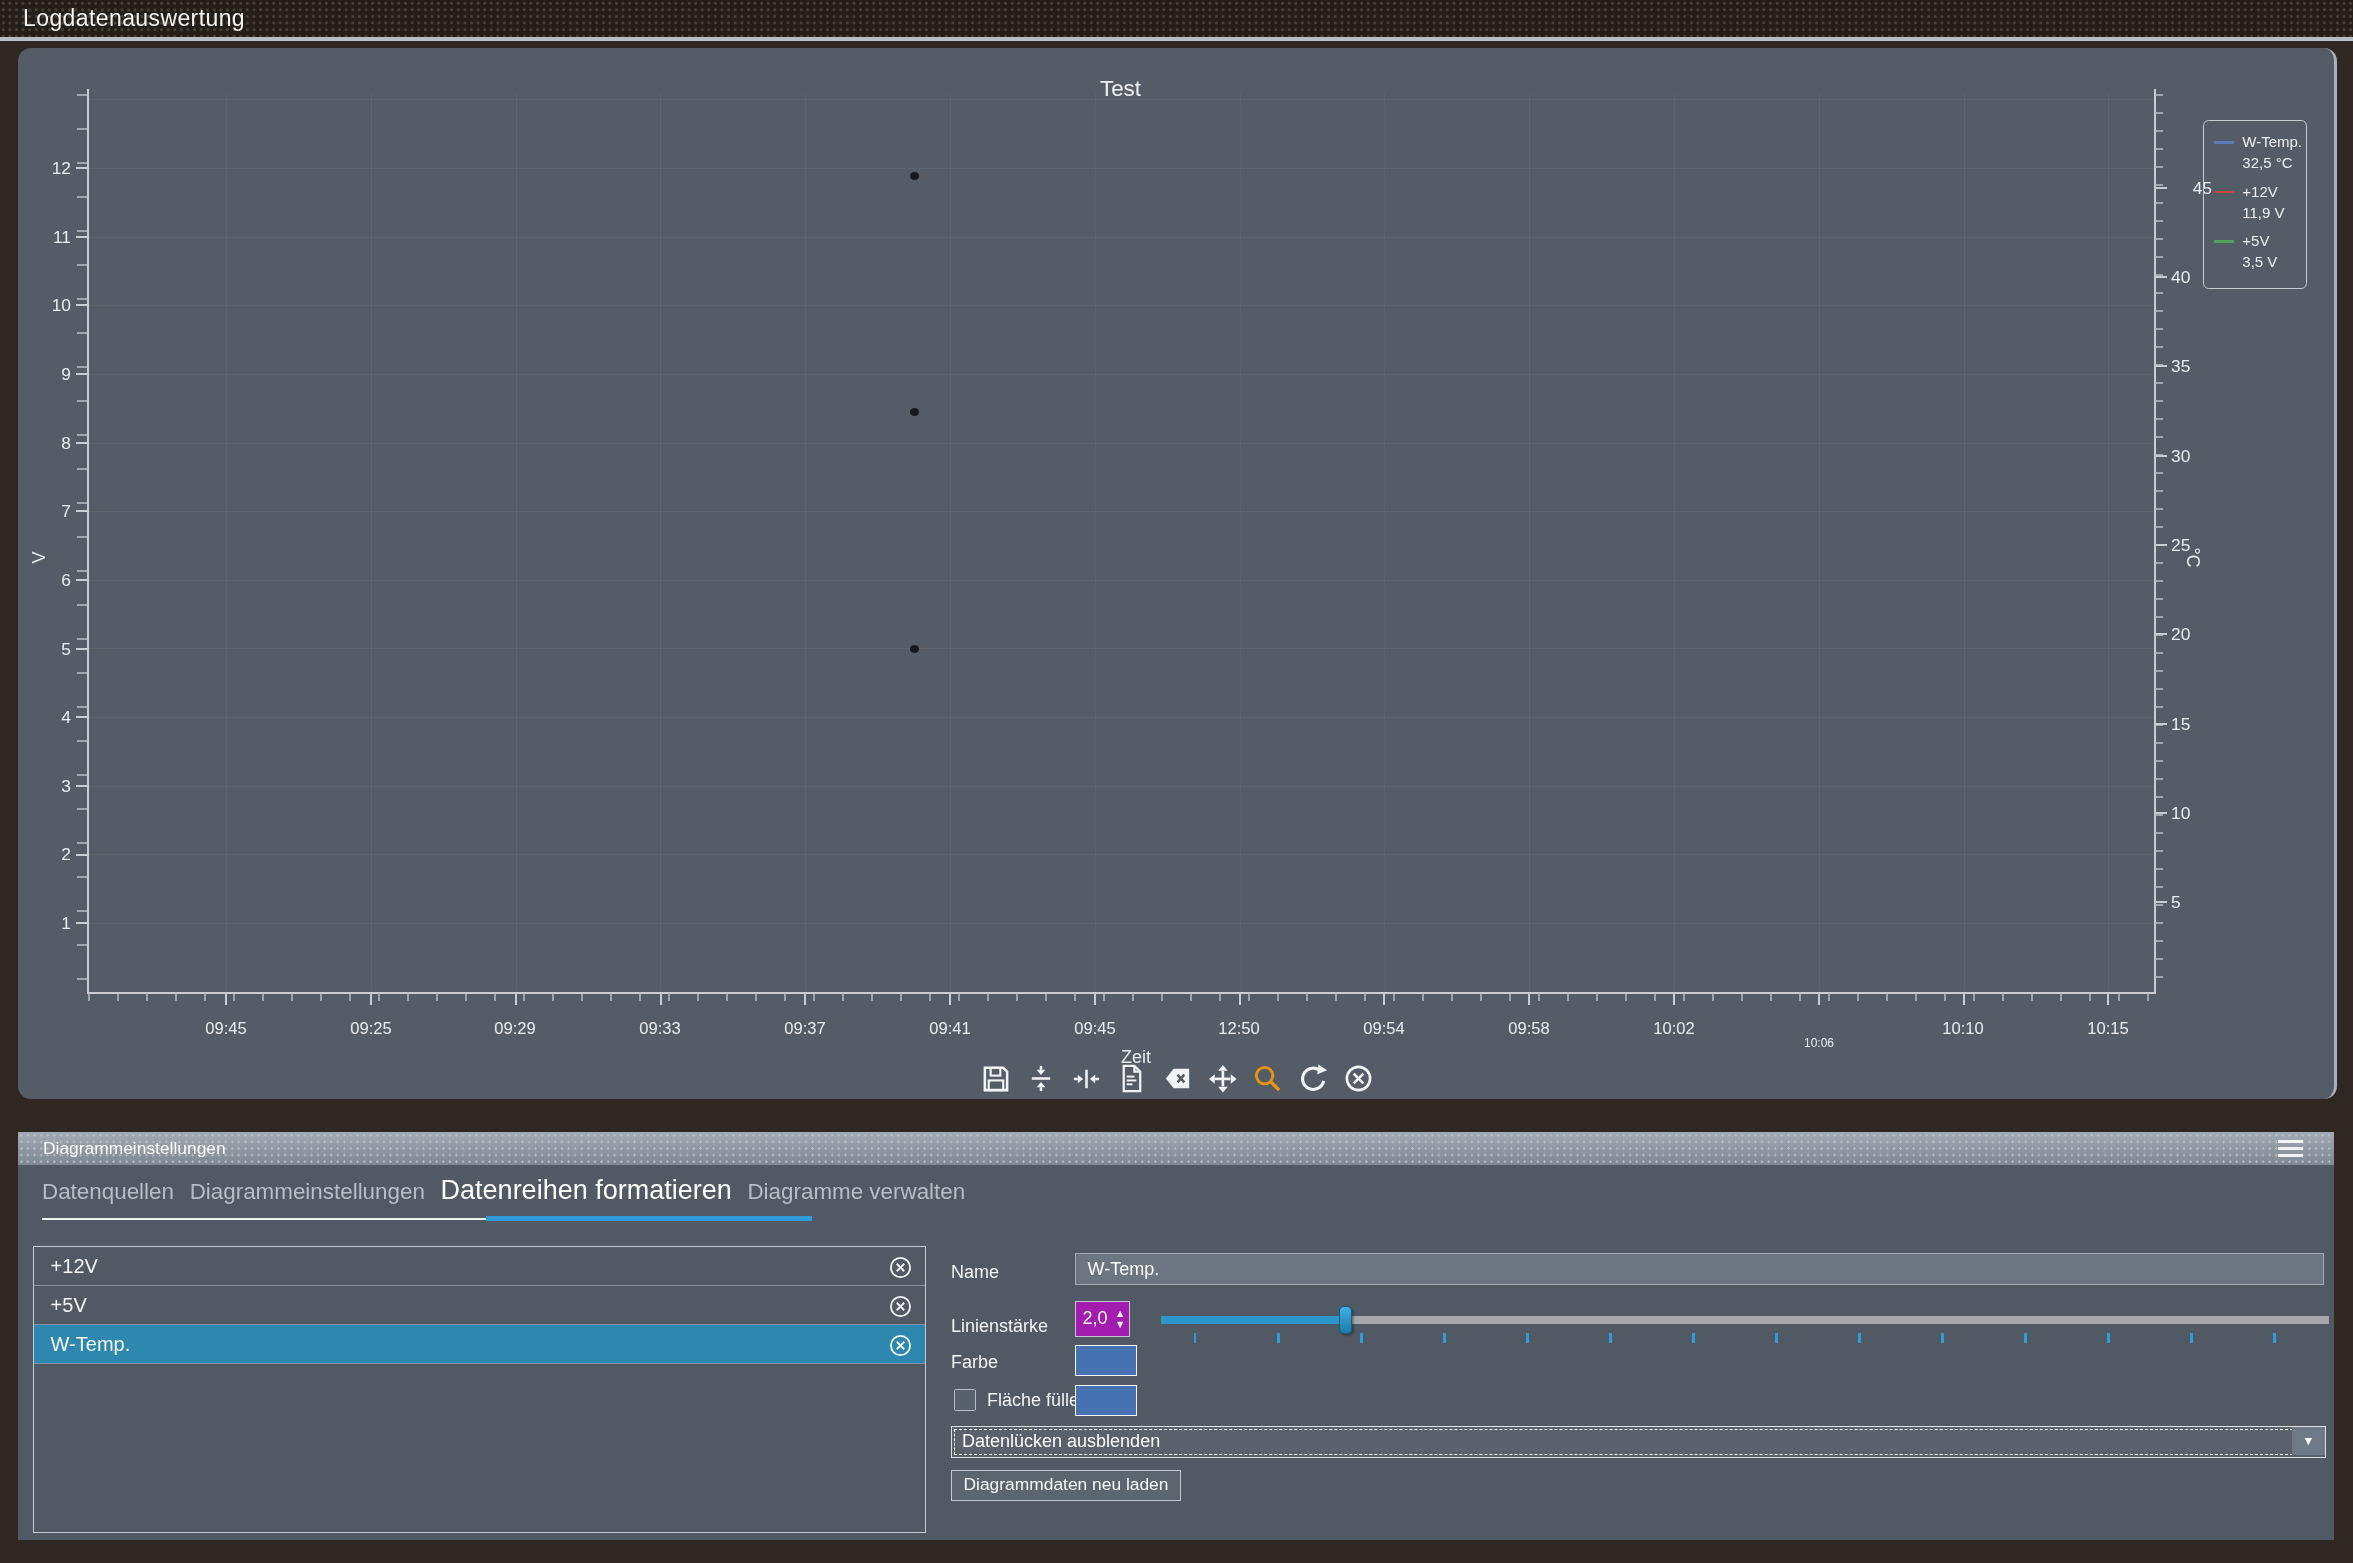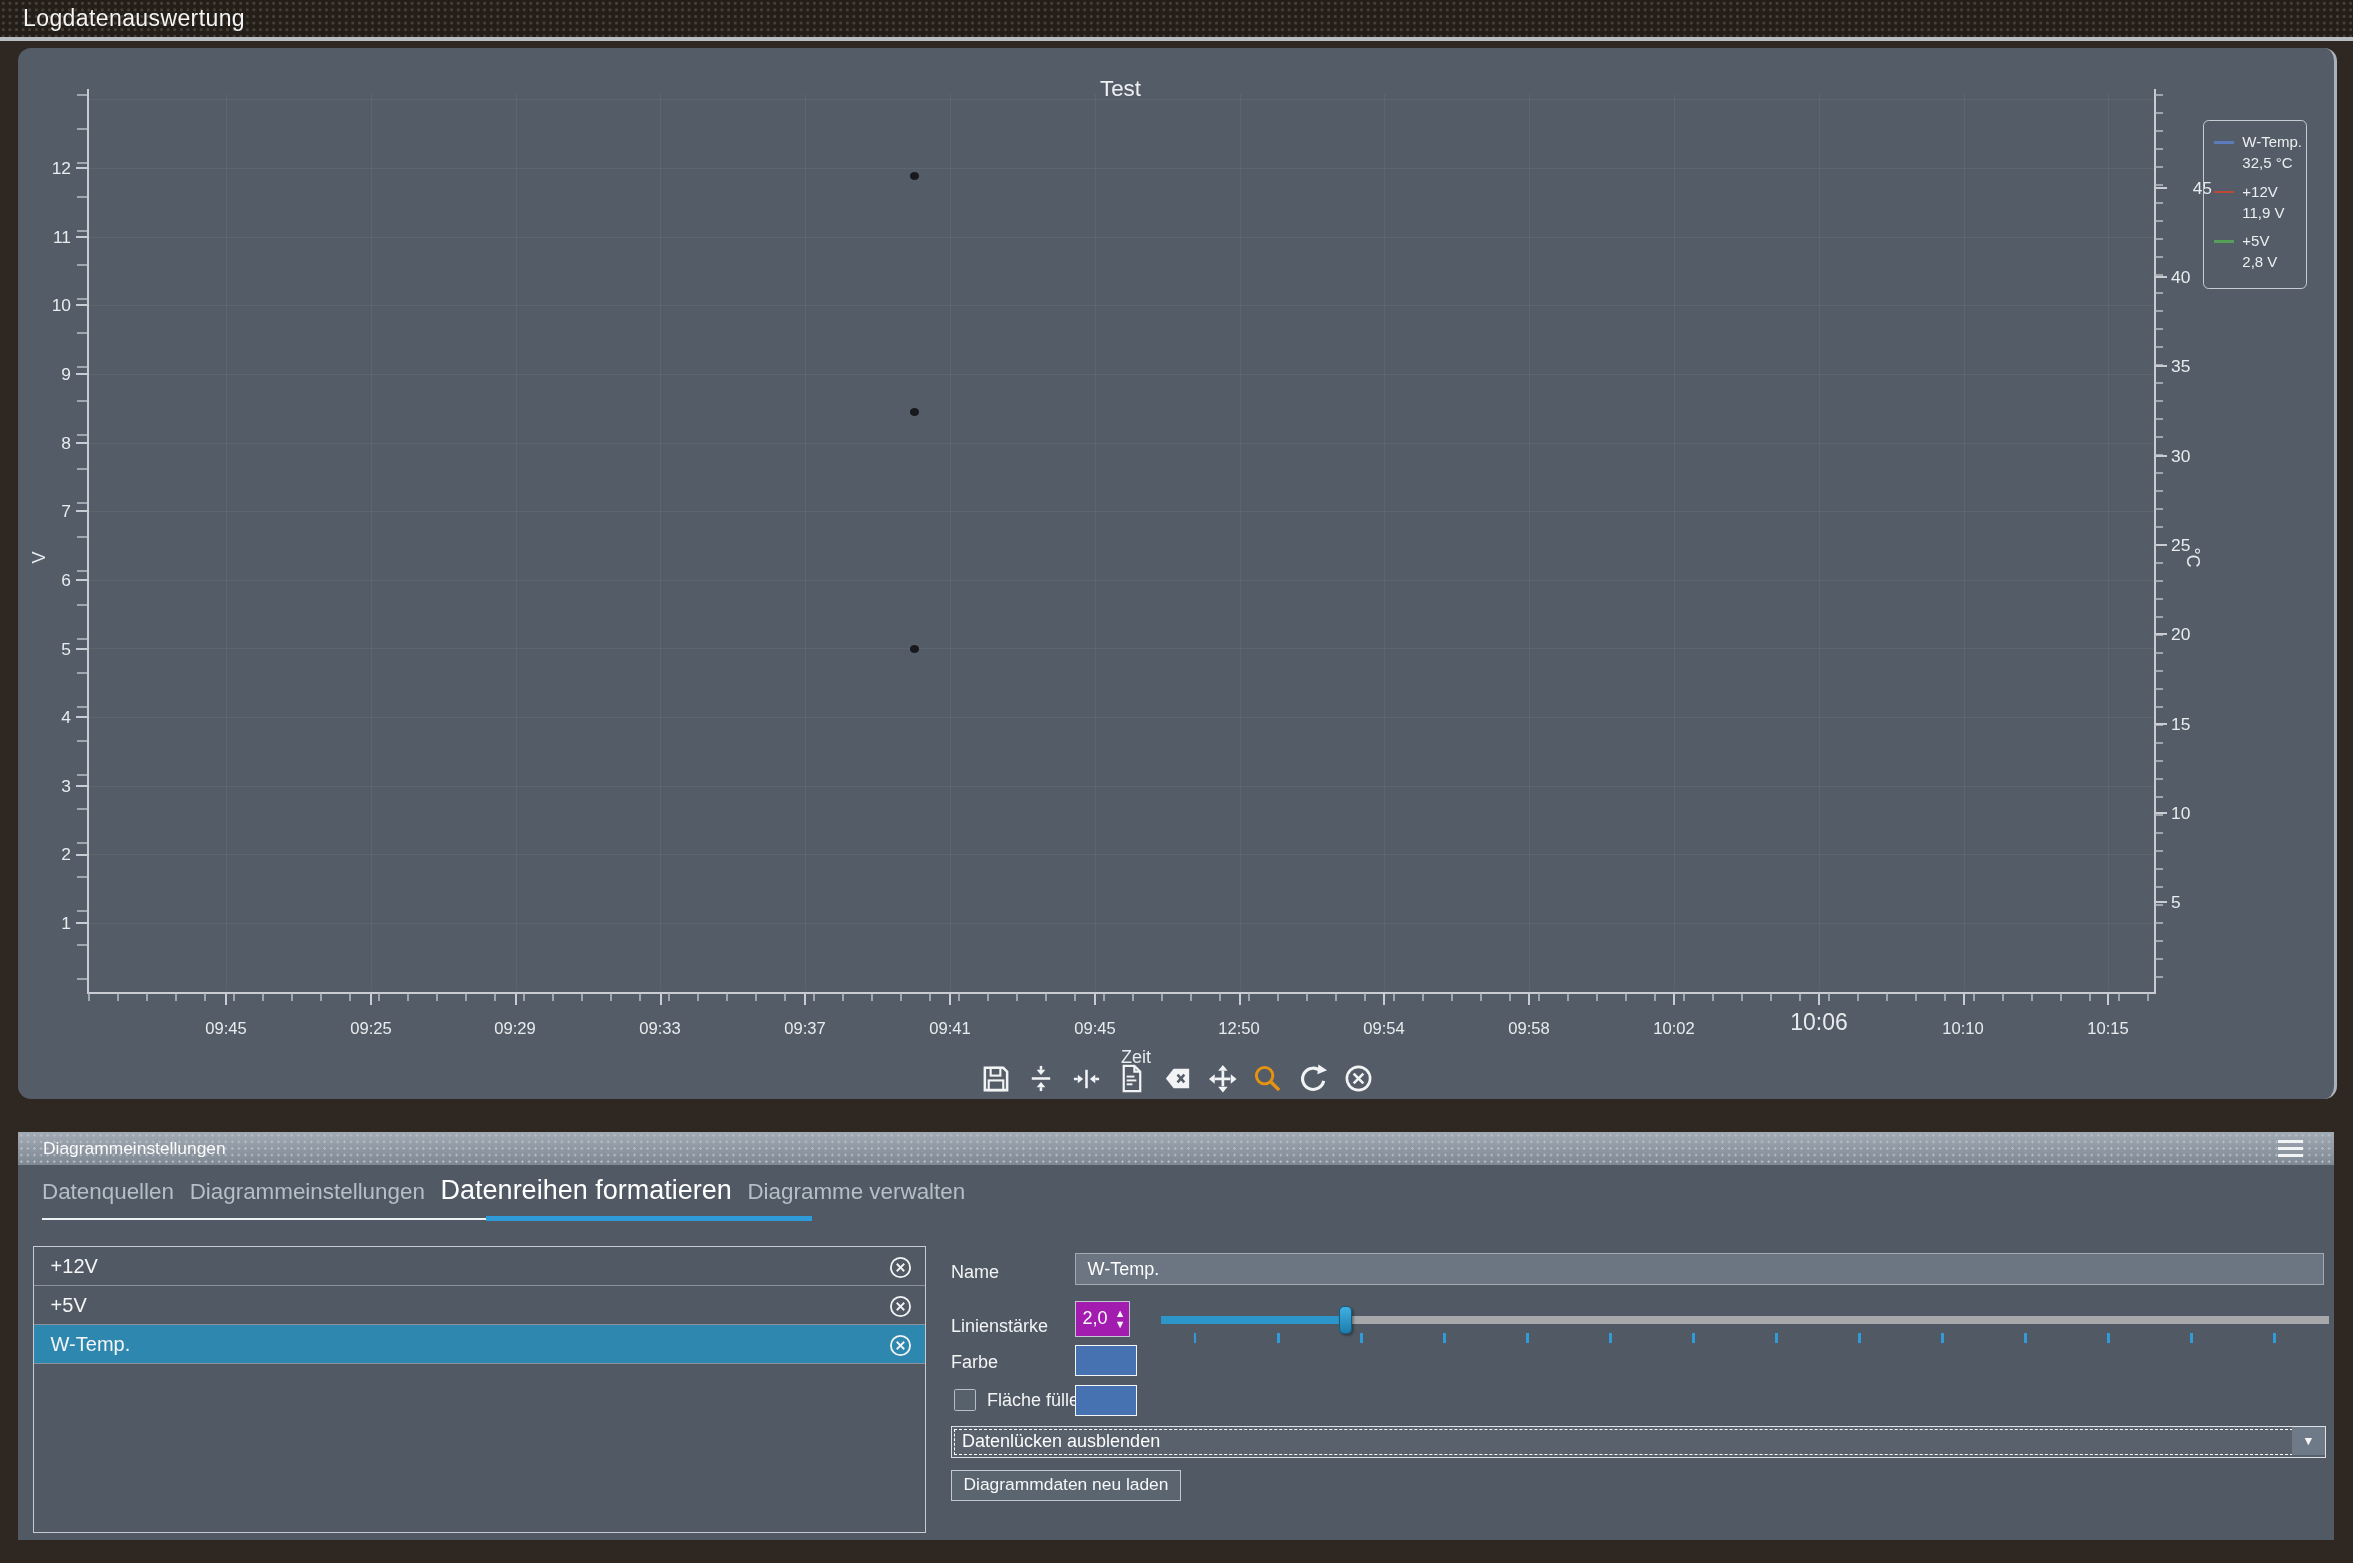--- a/index.html
+++ b/index.html
@@ -228,21 +228,21 @@
       <div class="tick-label" style="left: 1044px; top: 971px; width: 66px; text-align: center; font-size: 16.6px;">09:45</div>
       <div class="tick-dash" style="left: 1221px; top: 944px; width: 1.7px; height: 13.3px;"></div>
       <div class="tick-label" style="left: 1188px; top: 971px; width: 66px; text-align: center; font-size: 16.6px;">12:50</div>
       <div class="tick-dash" style="left: 1365px; top: 944px; width: 1.7px; height: 13.3px;"></div>
       <div class="tick-label" style="left: 1333px; top: 971px; width: 66px; text-align: center; font-size: 16.6px;">09:54</div>
       <div class="tick-dash" style="left: 1510px; top: 944px; width: 1.7px; height: 13.3px;"></div>
       <div class="tick-label" style="left: 1478px; top: 971px; width: 66px; text-align: center; font-size: 16.6px;">09:58</div>
       <div class="tick-dash" style="left: 1655px; top: 944px; width: 1.7px; height: 13.3px;"></div>
       <div class="tick-label" style="left: 1623px; top: 971px; width: 66px; text-align: center; font-size: 16.6px;">10:02</div>
       <div class="tick-dash" style="left: 1800px; top: 944px; width: 1.7px; height: 13.3px;"></div>
-      <div class="tick-label" style="left: 1768px; top: 961px; width: 66px; text-align: center; font-size: 23px;">10:06</div>
+      <div class="tick-label" style="left: 1768px; top: 988px; width: 66px; text-align: center; font-size: 12px;">10:06</div>
       <div class="tick-dash" style="left: 1945px; top: 944px; width: 1.7px; height: 13.3px;"></div>
       <div class="tick-label" style="left: 1912px; top: 971px; width: 66px; text-align: center; font-size: 16.6px;">10:10</div>
       <div class="tick-dash" style="left: 2089px; top: 944px; width: 1.7px; height: 13.3px;"></div>
       <div class="tick-label" style="left: 2057px; top: 971px; width: 66px; text-align: center; font-size: 16.6px;">10:15</div>
       <div class="tick-dash" style="left: 58px; top: 874px; width: 10.8px; height: 1.7px;"></div>
       <div class="tick-label" style="left: 15px; top: 865px; width: 38px; text-align: right;">1</div>
       <div class="tick-dash" style="left: 58px; top: 806px; width: 10.8px; height: 1.7px;"></div>
       <div class="tick-label" style="left: 15px; top: 796px; width: 38px; text-align: right;">2</div>
       <div class="tick-dash" style="left: 58px; top: 737px; width: 10.8px; height: 1.7px;"></div>
       <div class="tick-label" style="left: 15px; top: 728px; width: 38px; text-align: right;">3</div>
@@ -301,21 +301,21 @@
         <div class="legend-swatch" style="background: rgb(194, 71, 59);"></div>
         <div class="legend-text">
           <div>+12V</div>
           <div>11,9 V</div>
         </div>
       </div>
       <div class="legend-entry">
         <div class="legend-swatch" style="background: rgb(85, 160, 88);"></div>
         <div class="legend-text">
           <div>+5V</div>
-          <div>2,8 V</div>
+          <div>3,5 V</div>
         </div>
       </div>
     </div>
 
   <div id="chart-toolbar">
       <div class="tool-btn">
         <svg width="31" height="31" viewBox="0 0 32 32">
           <path d="M5 5 h19 l4 4 v19 H5 Z" fill="none" stroke="#f2f3f5" stroke-width="2.6"></path>
           <rect x="11" y="5" width="10" height="8" fill="none" stroke="#f2f3f5" stroke-width="2.2"></rect>
           <rect x="9" y="18" width="15" height="10" fill="none" stroke="#f2f3f5" stroke-width="2.2"></rect>

